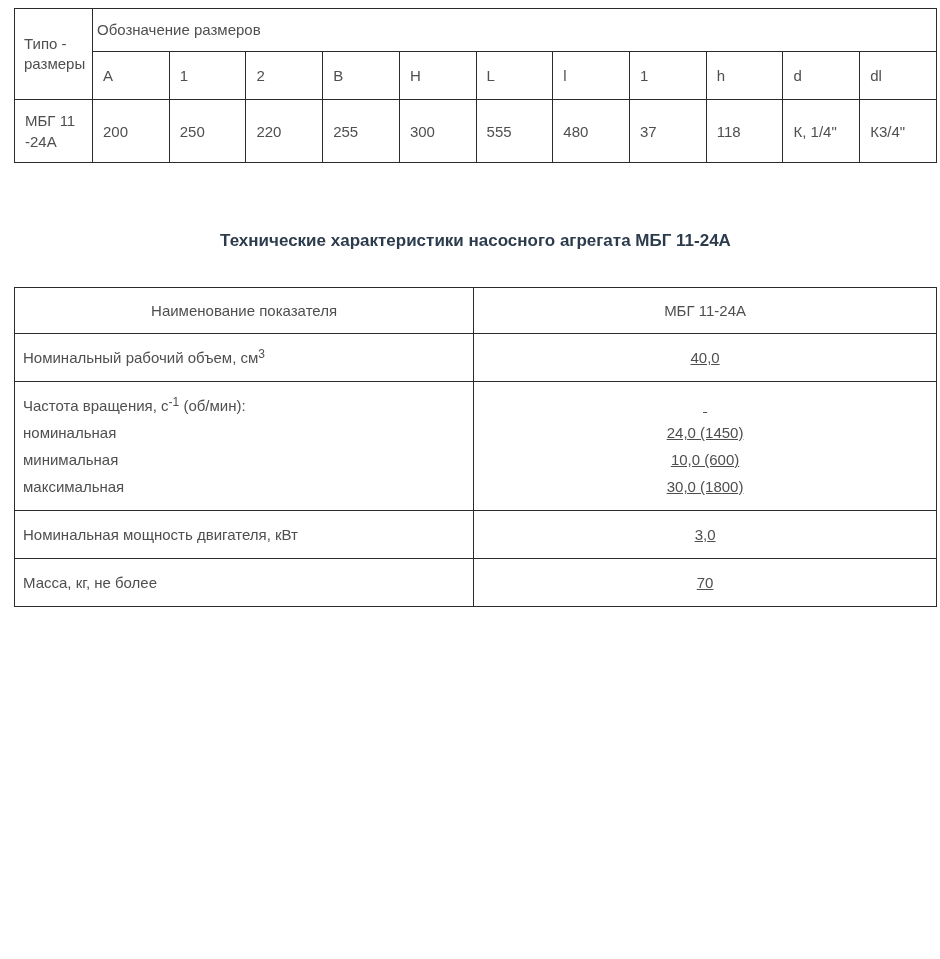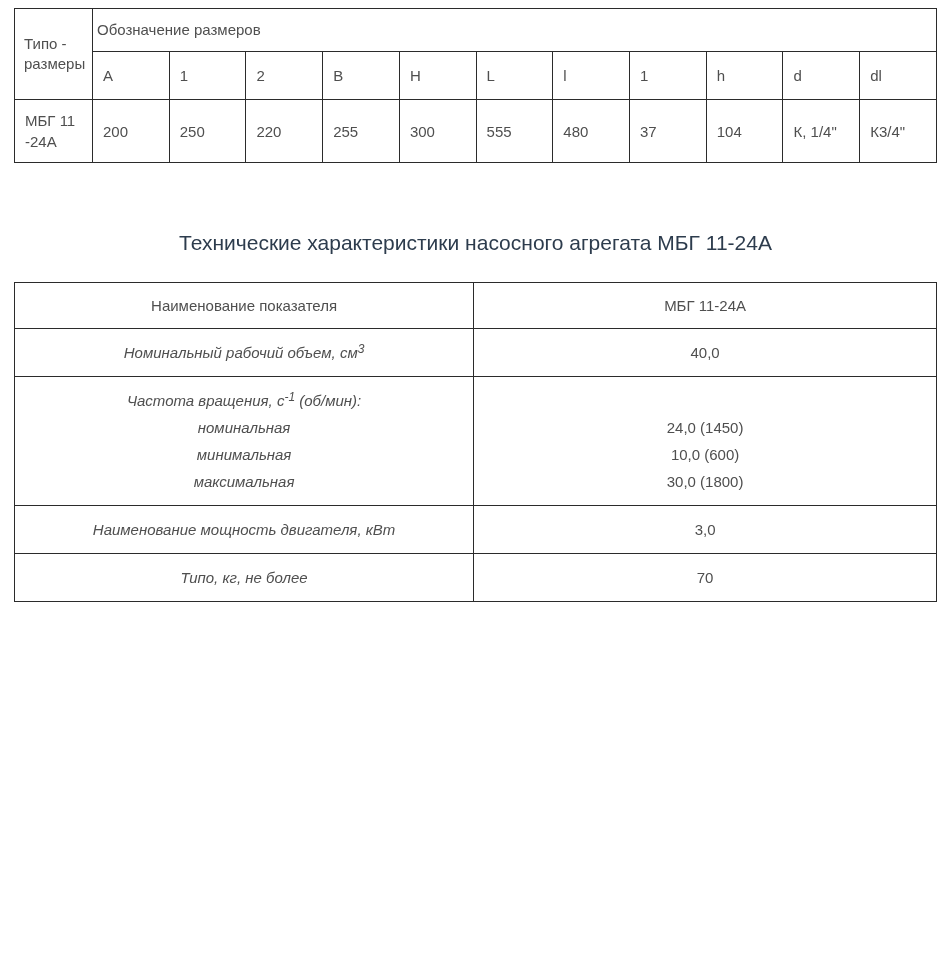--- a/index.html
+++ b/index.html
@@ -53,41 +53,41 @@
     padding-bottom:13px;
   }
   .dim-table tbody td{
     padding-top:10px;
     padding-bottom:10px;
     line-height:21px;
   }
 
   
   .title{
-    margin:68px 0 27px 0;
+    margin:68px 0 36px 0;
     text-align:center;
-    font-size:21px;
-    font-weight:400;
+    font-size:17px;
+    font-weight:700;
     color:var(--title);
   }
 
   
   .spec-table th{
     text-align:center;
     padding:12px 8px;
     line-height:21px;
     margin-left:32px;
   }
   .spec-table col.c-name{width:49.8%;}
   .spec-table td{
     vertical-align:middle;
     padding:10px 8px;
   }
-  .spec-table td.name{text-align:center;padding-left:8px;font-style:italic;}
-  .spec-table td.val{text-align:center;}
+  .spec-table td.name{text-align:left;padding-left:8px;}
+  .spec-table td.val{text-align:center;text-decoration:underline;}
   .spec-table .line{line-height:27px;}
   sup{
     font-size:12px;
     line-height:0;
     vertical-align:5px;
   }
 </style>
 </head>
 <body>
 
@@ -117,21 +117,21 @@
       <tr id="dimDataRow">
         <td class="rowlabel">МБГ 11 -24А</td>
       <td>200</td>
           <td>250</td>
           <td>220</td>
           <td>255</td>
           <td>300</td>
           <td>555</td>
           <td>480</td>
           <td>37</td>
-          <td>104</td>
+          <td>118</td>
           <td>К, 1/4"</td>
           <td>К3/4"</td>
         </tr>
     </tbody>
   </table>
 
   <h2 class="title">Технические характеристики насосного агрегата МБГ 11-24А</h2>
 
   <table class="spec-table">
     <colgroup>
@@ -162,29 +162,29 @@
           </td>
           <td class="val">
             <div class="line">&nbsp;</div>
             <div class="line">24,0 (1450)</div>
             <div class="line">10,0 (600)</div>
             <div class="line">30,0 (1800)</div>
           </td>
         </tr>
         <tr>
           <td class="name">
-            <div class="line">Наименование мощность двигателя, кВт</div>
+            <div class="line">Номинальная мощность двигателя, кВт</div>
           </td>
           <td class="val">
             <div class="line">3,0</div>
           </td>
         </tr>
         <tr>
           <td class="name">
-            <div class="line">Типо, кг, не более</div>
+            <div class="line">Масса, кг, не более</div>
           </td>
           <td class="val">
             <div class="line">70</div>
           </td>
         </tr>
       </tbody>
   </table>
 
 </div>
 

